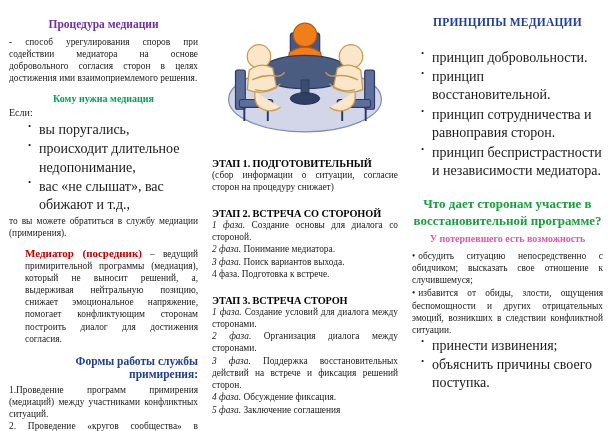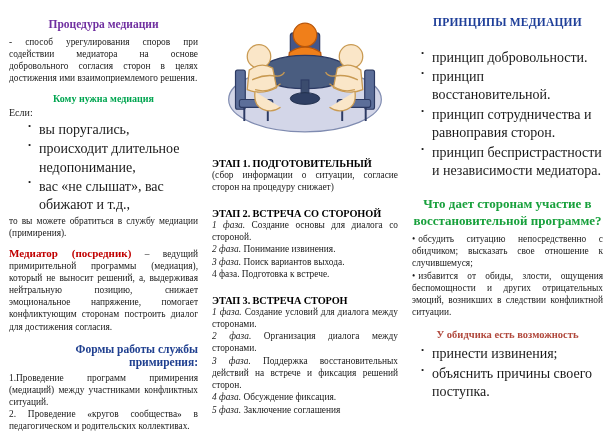--- a/index.html
+++ b/index.html
@@ -201,21 +201,21 @@
     <p class="lead-in">Если:</p>
 
     <ul class="tight-left">
       <li>вы поругались,</li>
       <li>происходит длительное недопонимание,</li>
       <li>вас «не слышат», вас обижают и т.д.,</li>
     </ul>
 
     <p class="para">то вы можете обратиться в службу медиации (примирения).</p>
 
-    <p class="para" style="margin-top:7px;">
+    <p class="para" style="margin-top:7px;margin-left:16px;">
       <span class="red-lead">Медиатор (посредник)</span><span> – ведущий примирительной программы (медиация), который не выносит решений, а, выдерживая нейтральную позицию, снижает эмоциональное напряжение, помогает конфликтующим сторонам построить диалог для достижения согласия.</span>
     </p>
 
     <h2 class="h-blue">Формы работы службы примирения:</h2>
 
     <div class="numbered">
       <p>1.Проведение программ примирения (медиаций) между участниками конфликтных ситуаций.</p>
       <p>2. Проведение «кругов сообщества» в педагогическом и родительских коллективах.</p>
     </div>
 
@@ -269,21 +269,21 @@
 
 
     <div class="stage">ЭТАП 1. ПОДГОТОВИТЕЛЬНЫЙ</div>
     <p class="phase">(сбор информации о ситуации, согласие сторон на процедуру снижает)</p>
 
     <div class="stage">ЭТАП 2. ВСТРЕЧА СО СТОРОНОЙ</div>
     <p class="phase">
       <i>1 фаза.</i><span> Создание основы для диалога со стороной.</span>
     </p>
     <p class="phase">
-      <i>2 фаза.</i><span> Понимание извинения.</span>
+      <i>2 фаза.</i><span> Понимание медиатора.</span>
     </p>
     <p class="phase">
       <i>3 фаза.</i><span> Поиск вариантов выхода.</span>
     </p>
     <p class="phase">
       <span>4 фаза.</span><span> Подготовка к встрече.</span>
     </p>
 
     <div class="stage">ЭТАП 3. ВСТРЕЧА СТОРОН</div>
     <p class="phase">
@@ -310,27 +310,27 @@
 
     <ul class="right-list">
       <li>принцип добровольности.</li>
       <li>принцип восстановительной.</li>
       <li>принцип сотрудничества и равноправия сторон.</li>
       <li>принцип беспристрастности и независимости медиатора.</li>
     </ul>
 
     <h2 class="h-green-r">Что дает сторонам участие в восстановительной программе?</h2>
 
+    <h2 class="h-pink">У потерпевшего есть возможность</h2>
 
     <div class="flow-bullets">
       <p><span class="bdot">•</span><span>обсудить ситуацию непосредственно с обидчиком; высказать свое отношение к случившемуся;</span></p>
       <p><span class="bdot">•</span><span>избавится от обиды, злости, ощущения беспомощности и других отрицательных эмоций, возникших в следствии конфликтной ситуации.</span></p>
     </div>
 
-    <h2 class="h-brown">У обидчика есть возможность</h2>
 
     <ul class="right-list">
       <li>принести извинения;</li>
       <li>объяснить причины своего поступка.</li>
     </ul>
 
   </section>
 
 </div>
 

